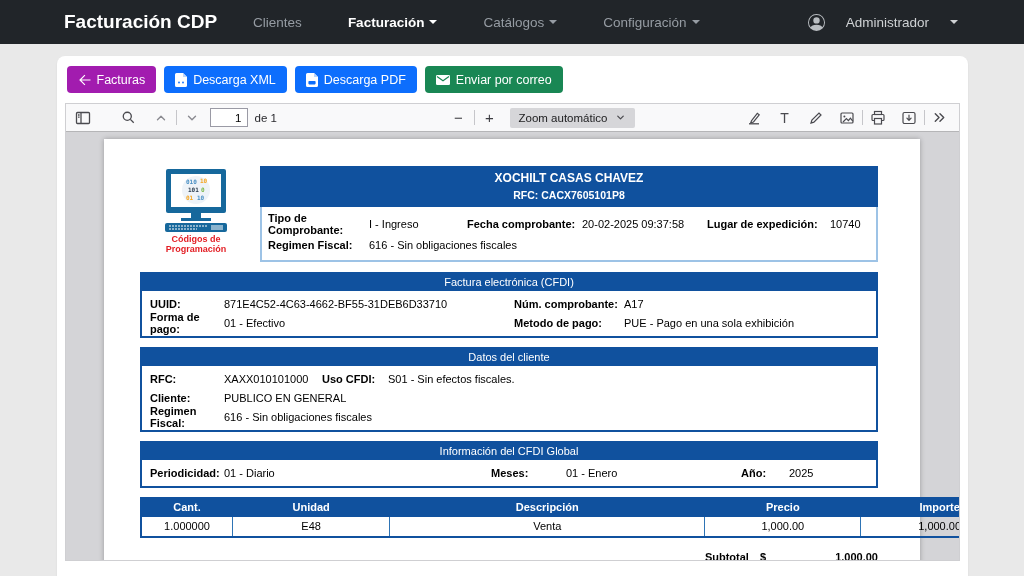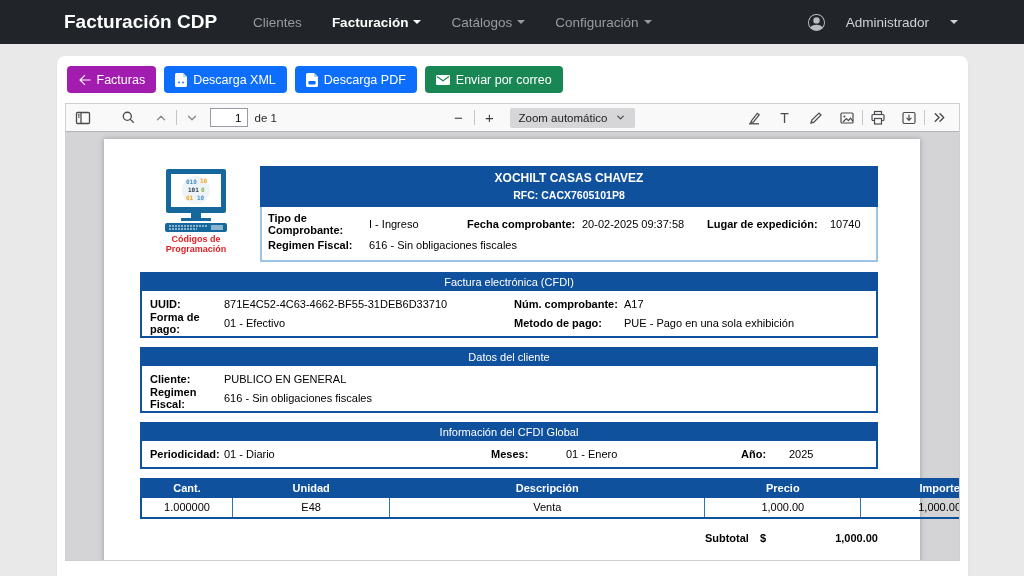--- a/index.html
+++ b/index.html
@@ -7,21 +7,21 @@
   body {
     width:1024px; height:576px; overflow:hidden;
     background:#e9e9e9;
     font-family:"Liberation Sans", sans-serif;
   }
 
   
   .navbar { height:44px; background:#212529; display:flex; align-items:center;
             padding:0 66px 0 64px; }
   .brand { color:#fff; font-size:19px; font-weight:600; margin-right:36px; cursor:pointer; }
-  .nav { display:flex; align-items:flex-end; gap:30px; }
+  .nav { display:flex; align-items:flex-end; gap:46px; }
   .nav-link { color:#969ca3; font-size:13.5px; text-decoration:none; display:flex;
               align-items:center; gap:5px; cursor:pointer; }
   .nav-link.active { color:#fff; font-weight:600; }
   .caret { width:0; height:0; border:4px solid transparent; border-top-color:currentColor;
            margin-top:4px; display:inline-block; }
   .user-menu { margin-left:auto; color:#cfd2d4; font-size:13.5px; display:flex;
                align-items:center; gap:21px; cursor:pointer; }
 
   
   .card { width:911px; margin:12px auto 0; background:#fff; border-radius:8px;
@@ -345,20 +345,26 @@
               <b class="w-l2">Metodo de pago:</b>
               <span>PUE - Pago en una sola exhibición</span>
             </div>
           </div>
         </div>
 
         <div class="sec">
           <div class="banner-blue sec-banner">Datos del cliente</div>
           <div class="sec-body">
             <div class="row">
+              <b class="w-cl">RFC:</b>
+              <span class="w-cv">XAXX010101000</span>
+              <b class="w-ul">Uso CFDI:</b>
+              <span>S01 - Sin efectos fiscales.</span>
+            </div>
+            <div class="row">
               <b class="w-cl">Cliente:</b>
               <span>PUBLICO EN GENERAL</span>
             </div>
             <div class="row">
               <b class="w-cl">Regimen Fiscal:</b>
               <span>616 - Sin obligaciones fiscales</span>
             </div>
           </div>
         </div>
 

